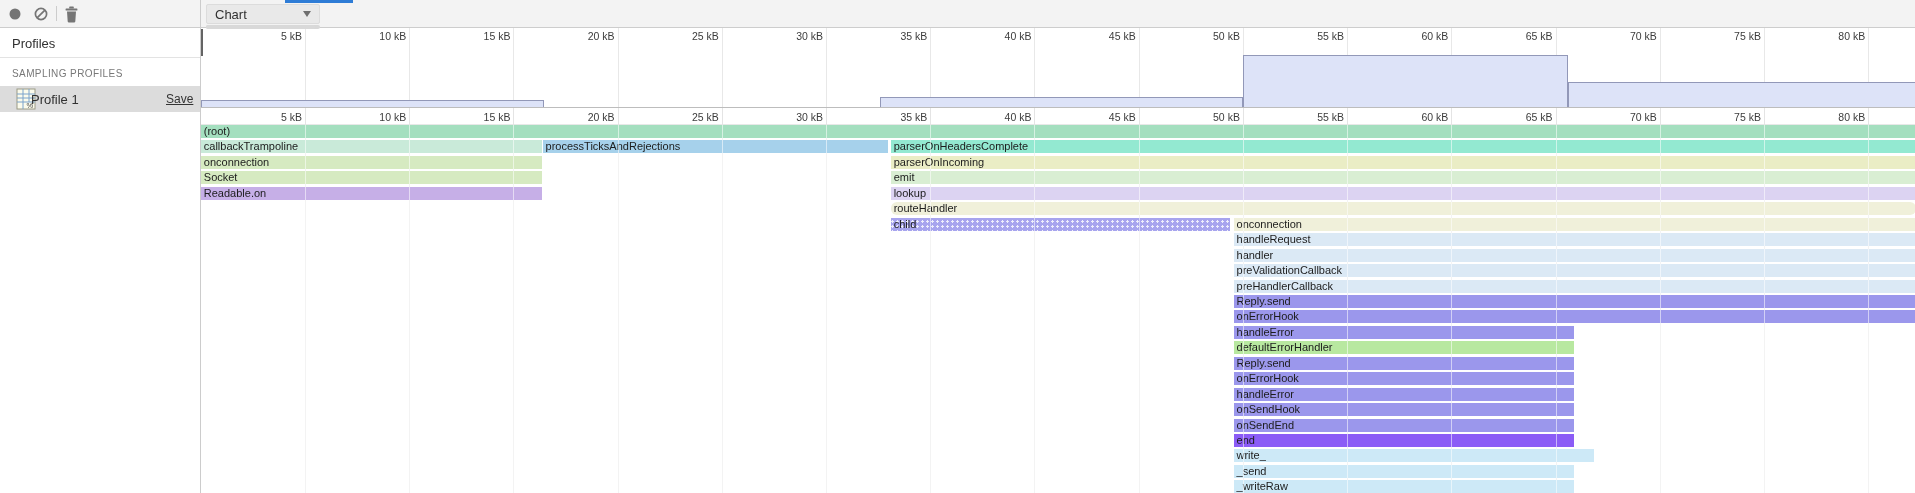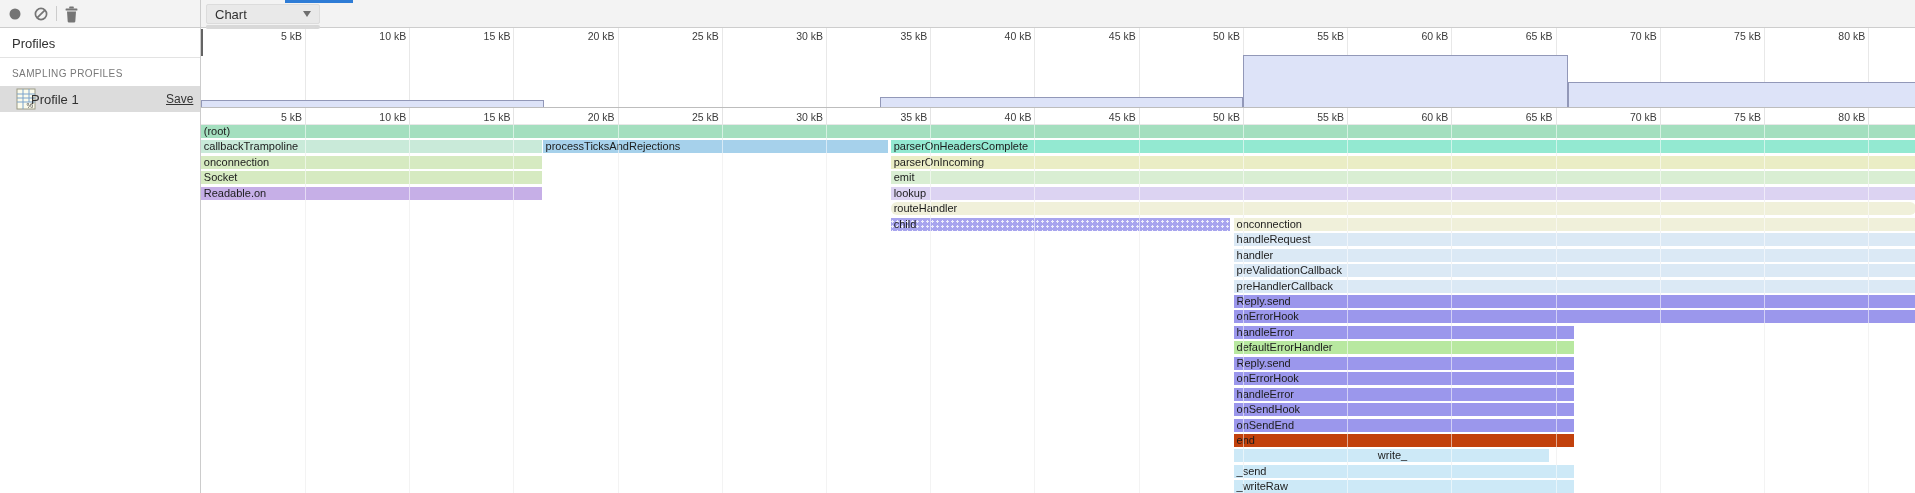--- a/index.html
+++ b/index.html
@@ -182,22 +182,22 @@
       <div class="bar" style="position:absolute;left:1233.5211px;top:279.5px;width:682.5754999999999px;background-color:#dbe9f5;" title="preHandlerCallback">preHandlerCallback</div>
       <div class="bar" style="position:absolute;left:1233.5211px;top:294.95px;width:682.5754999999999px;background-color:#9b97ec;" title="Reply.send">Reply.send</div>
       <div class="bar" style="position:absolute;left:1233.5211px;top:310.4px;width:682.5754999999999px;background-color:#9b97ec;" title="onErrorHook">onErrorHook</div>
       <div class="bar" style="position:absolute;left:1233.5211px;top:325.85px;width:340.7667000000001px;background-color:#9b97ec;" title="handleError">handleError</div>
       <div class="bar" style="position:absolute;left:1233.5211px;top:341.29999999999995px;width:340.7667000000001px;background-color:#b8e8a0;" title="defaultErrorHandler">defaultErrorHandler</div>
       <div class="bar" style="position:absolute;left:1233.5211px;top:356.75px;width:340.7667000000001px;background-color:#9b97ec;" title="Reply.send">Reply.send</div>
       <div class="bar" style="position:absolute;left:1233.5211px;top:372.2px;width:340.7667000000001px;background-color:#9b97ec;" title="onErrorHook">onErrorHook</div>
       <div class="bar" style="position:absolute;left:1233.5211px;top:387.65px;width:340.7667000000001px;background-color:#9b97ec;" title="handleError">handleError</div>
       <div class="bar" style="position:absolute;left:1233.5211px;top:403.09999999999997px;width:340.7667000000001px;background-color:#9b97ec;" title="onSendHook">onSendHook</div>
       <div class="bar" style="position:absolute;left:1233.5211px;top:418.55px;width:340.7667000000001px;background-color:#9b97ec;" title="onSendEnd">onSendEnd</div>
-      <div class="bar" style="position:absolute;left:1233.5211px;top:434px;width:340.7667000000001px;background-color:#c2410c;" title="end">end</div>
-      <div class="bar" style="position:absolute;left:1233.5211px;top:449.45px;width:315px;background-color:#cde9f7;text-align:center;" title="write_">write_</div>
+      <div class="bar" style="position:absolute;left:1233.5211px;top:434px;width:340.7667000000001px;background-color:#8b5cf6;" title="end">end</div>
+      <div class="bar" style="position:absolute;left:1233.5211px;top:449.45px;width:360px;background-color:#cde9f7;" title="write_">write_</div>
       <div class="bar" style="position:absolute;left:1233.5211px;top:464.9px;width:340.7667000000001px;background-color:#cde9f7;" title="_send">_send</div>
       <div class="bar" style="position:absolute;left:1233.5211px;top:480.34999999999997px;width:340.7667000000001px;background-color:#cde9f7;" title="_writeRaw">_writeRaw</div>
       <div class="grid-hi" style="position:absolute;left:305.01px;"></div>
       <div class="grid-hi" style="position:absolute;left:409.22px;"></div>
       <div class="grid-hi" style="position:absolute;left:513.4300000000001px;"></div>
       <div class="grid-hi" style="position:absolute;left:617.64px;"></div>
       <div class="grid-hi" style="position:absolute;left:721.8499999999999px;"></div>
       <div class="grid-hi" style="position:absolute;left:826.06px;"></div>
       <div class="grid-hi" style="position:absolute;left:930.27px;"></div>
       <div class="grid-hi" style="position:absolute;left:1034.48px;"></div>

